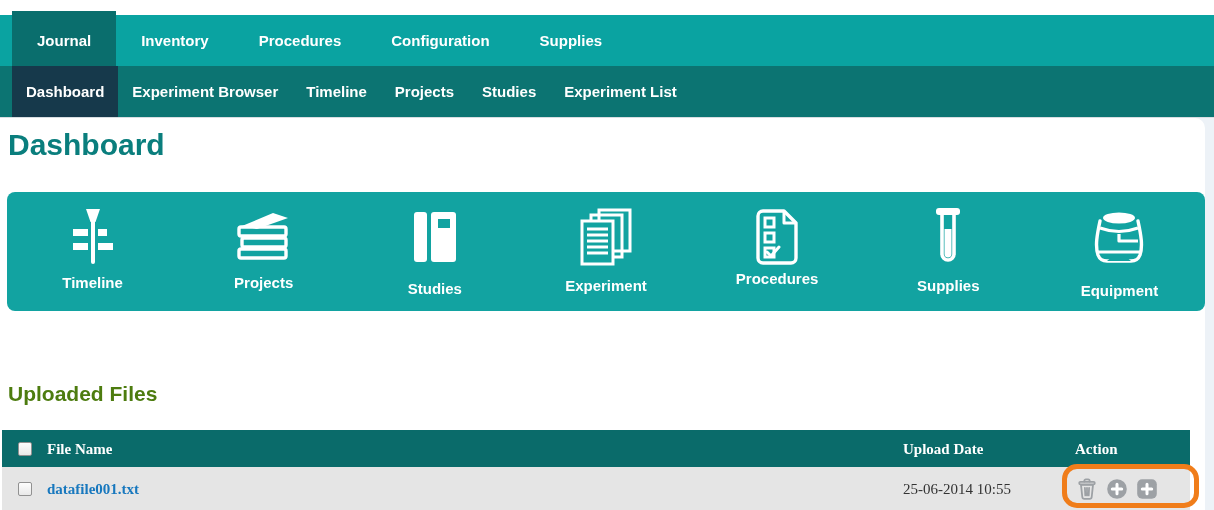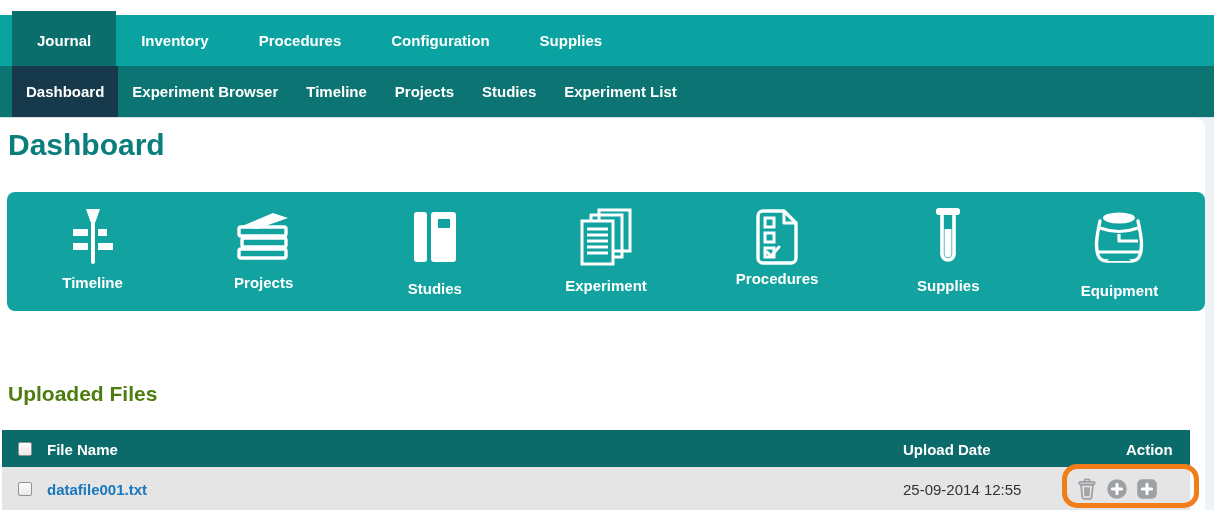--- a/index.html
+++ b/index.html
@@ -43,25 +43,25 @@
   .qcol.q6 .qlabel { margin-top:7px; }
   .qcol.q7 .qlabel { margin-top:12px; }
 
   
   .section-title { position:absolute; left:8px; top:264px; font-size:21px; font-weight:bold;
                    color:#4d7c0f; }
   .thead { position:absolute; left:2px; top:312px; width:1188px; height:37px;
            background:#0A6B6A; color:#fff; font-size:15px; font-weight:bold; }
   .trow  { position:absolute; left:2px; top:349px; width:1188px; height:43px; background:#e5e5e5;
            font-size:15px; }
-  .cell { position:absolute; top:50%; transform:translateY(-50%); white-space:nowrap; }
+  .cell { position:absolute; top:50%; transform:translateY(-50%); white-space:nowrap;font-family:Liberation Serif, serif; }
   .c-check  { left:16px; }
   .c-name   { left:45px; }
   .c-date   { left:901px;text-align:center; }
-  .c-action { left:1124px; }
+  .c-action { left:1073px; }
   .file-link { color:#1878BE; font-weight:bold; text-decoration:none; cursor:pointer; }
   .date-text { color:#333333; }
 
   .checkbox { display:inline-block; width:14px; height:14px; border:1px solid #919191;
               border-radius:2px; background:linear-gradient(#fdfdfd,#e9e9e9); vertical-align:middle;
               cursor:pointer; }
 
   .actions { position:absolute; left:1074px; top:50%; transform:translateY(-50%);
              display:flex; gap:8px; align-items:center; }
   .act-btn { width:22px; height:22px; display:flex; align-items:center; justify-content:center;
@@ -208,21 +208,21 @@
     <div class="thead">
       <span class="cell c-check checkbox"></span>
       <span class="cell c-name">File Name</span>
       <span class="cell c-date">Upload Date</span>
       <span class="cell c-action">Action</span>
     </div>
 
     <div class="trow">
       <span class="cell c-check checkbox"></span>
       <a class="cell c-name file-link">datafile001.txt</a>
-      <span class="cell c-date date-text">25-09-2014 12:55</span>
+      <span class="cell c-date date-text">25-06-2014 10:55</span>
       <span class="actions">
         <span class="act-btn">
           <svg width="20" height="22" viewBox="0 0 20 22">
             <g fill="none" stroke="#9DA1A5" stroke-width="1.8" stroke-linecap="round" stroke-linejoin="round">
               <path d="M4 6.8 h12 l-1.3 12.2 a2 2 0 0 1 -2 1.8 h-5.4 a2 2 0 0 1 -2 -1.8 Z"></path>
               <rect x="2.2" y="3.8" width="15.6" height="2.6" rx="1.3"></rect>
               <path d="M7.3 3.6 v-0.7 a1.6 1.6 0 0 1 1.6 -1.6 h2.2 a1.6 1.6 0 0 1 1.6 1.6 v0.7"></path>
               <path d="M7.9 9.8 l0.4 7.6 M10 9.8 v7.6 M12.1 9.8 l-0.4 7.6"></path>
             </g>
           </svg>

